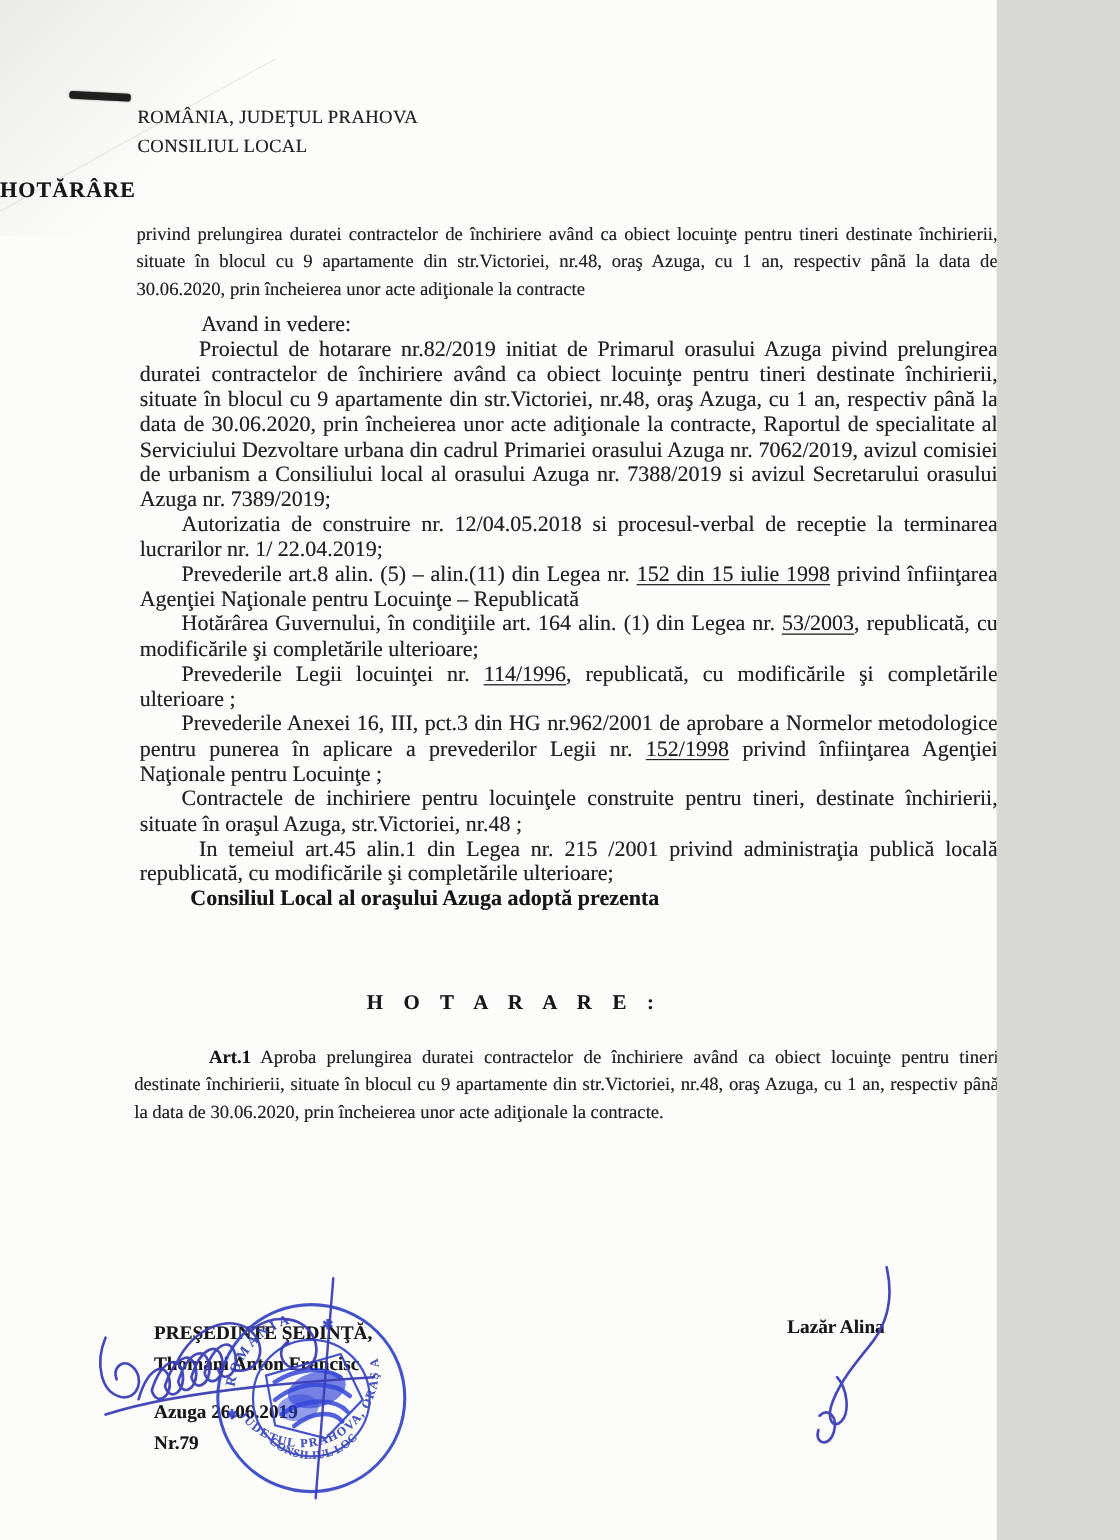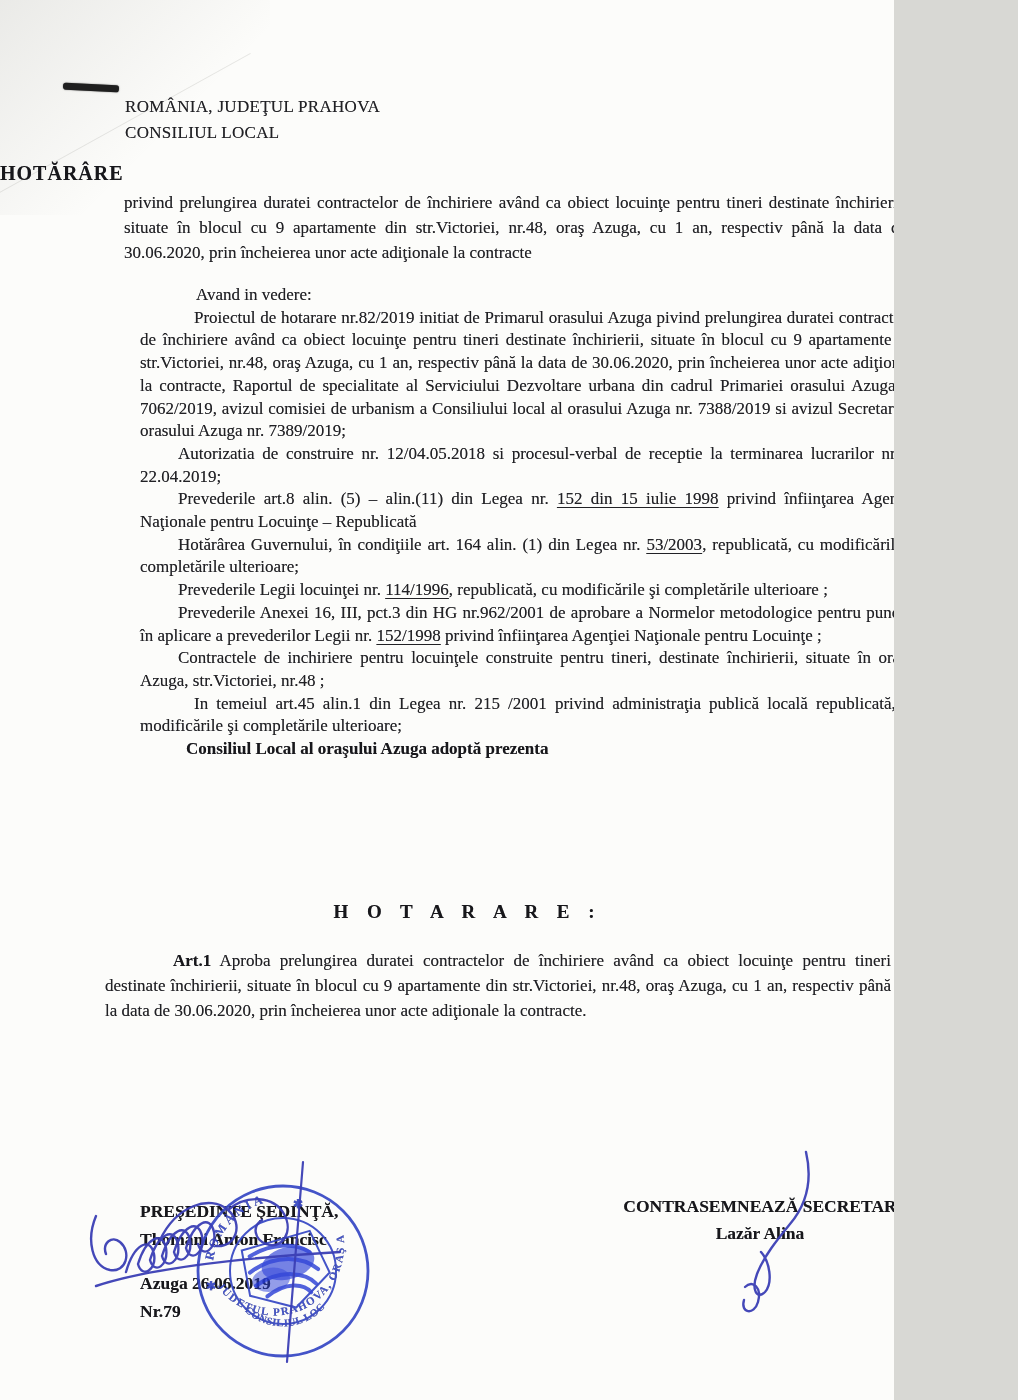--- a/index.html
+++ b/index.html
@@ -2,49 +2,50 @@
 <html><head>
 <meta charset="utf-8">
 <style>
   html,body{margin:0;padding:0;background:#d8d8d4;}
   .page{
     position:relative;width:894px;height:1400px;overflow:hidden;
     background:#fcfcfa;
     font-family:"Liberation Serif","DejaVu Serif",serif;
     color:#212125;
     text-shadow:0 0 .45px rgba(30,30,35,.5);
+    padding-left:12px;
   }
   .corner-shade{position:absolute;left:0;top:0;width:270px;height:215px;
     background:linear-gradient(135deg,rgba(125,125,118,.14),rgba(125,125,118,0) 62%);}
   .fold-line{position:absolute;left:-40px;top:128px;width:310px;height:1px;
     background:rgba(90,90,85,.14);transform:rotate(-29deg);}
   .staple-mark{position:absolute;left:63px;top:84px;width:56px;height:7px;
     background:#1f1f1f;border-radius:3px;transform:rotate(3deg);
     box-shadow:0 0 1.5px rgba(0,0,0,.6);}
   .scan-edge-line{position:absolute;left:984px;top:1124px;width:2px;height:212px;
     background:rgba(120,120,116,.38);}
 
   .letterhead{position:absolute;left:125px;top:94px;font-size:17px;line-height:25.5px;letter-spacing:.3px;}
   .doc-title{position:absolute;left:0;top:162px;width:940px;text-align:left;
     font-weight:bold;font-size:20px;letter-spacing:1px;color:#17171b;}
-  .subtitle{position:absolute;left:124px;top:173px;width:783px;
+  .subtitle{position:absolute;left:124px;top:183px;width:783px;
     font-size:17px;line-height:25.2px;text-align:justify;}
 
-  .preamble{position:absolute;left:140px;top:284px;width:780px;
-    font-size:17px;line-height:22.7px;text-align:justify;}
+  .preamble{position:absolute;left:127px;top:284px;width:780px;
+    font-size:20px;line-height:22.7px;text-align:justify;}
   .preamble p{margin:0;text-indent:38px;}
   .preamble p.having{text-indent:56px;}
   .preamble p.deep{text-indent:54px;}
   .preamble p.adopt{font-weight:bold;text-indent:46px;color:#17171b;font-family:Liberation Serif, serif;}
   .law-ref{text-decoration:underline;text-decoration-thickness:1.4px;text-underline-offset:3px;}
 
   .decision-heading{position:absolute;left:0;top:901px;width:935px;text-align:center;
     font-weight:bold;font-size:19px;letter-spacing:7px;color:#17171b;}
 
-  .articles{position:absolute;left:105px;top:948px;width:786px;
+  .articles{position:absolute;left:122px;top:948px;width:786px;
     font-size:17px;line-height:25.2px;text-align:justify;}
   .articles p{margin:0;text-indent:68px;}
   .articles p.a2{margin-top:14px;}
   .articles p.a3{margin-top:18px;}
   .art-label{font-weight:bold;color:#17171b;}
 
   .sig-left{position:absolute;left:140px;top:1197px;font-weight:bold;
     font-size:17.5px;line-height:28px;color:#17171b;}
   .sig-left .gap{margin-top:16px;}
   .sig-right{position:absolute;left:600px;top:1193px;width:320px;text-align:center;
@@ -93,21 +94,20 @@
   </div>
 
   <div class="sig-left">
     <div>PREŞEDINTE ŞEDINŢĂ,</div>
     <div>Thomani Anton Francisc</div>
     <div class="gap">Azuga 26.06.2019</div>
     <div>Nr.79</div>
   </div>
 
   <div class="sig-right">
-    <div>CONTRASEMNEAZĂ SECRETAR</div>
     <div>Lazăr Alina</div>
   </div>
 
   <svg class="stamp-svg" viewBox="0 0 178 178">
     <g stroke="#3546c4" fill="none">
       <circle cx="89" cy="89" r="85" stroke-width="2.8"></circle>
       <circle cx="89" cy="89" r="53" stroke-width="2"></circle>
     </g>
     <defs>
       <path id="arcBottom" d="M 21,101 A 70,70 0 0 0 149,51" fill="none"></path>

